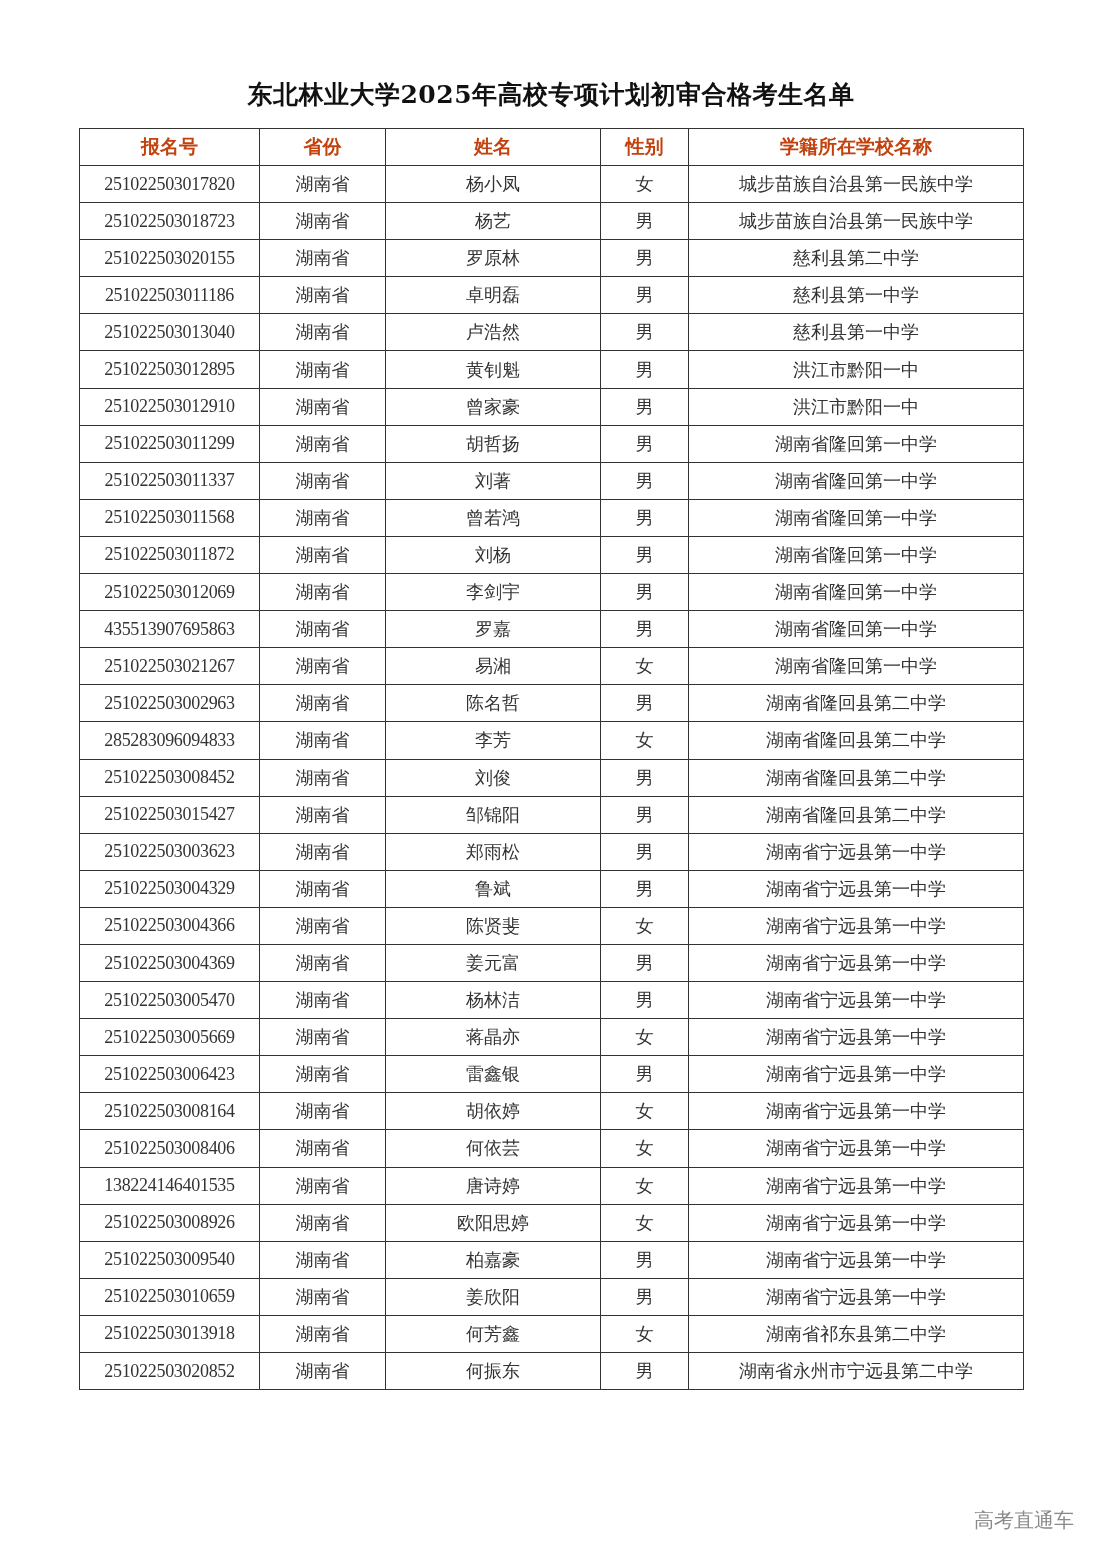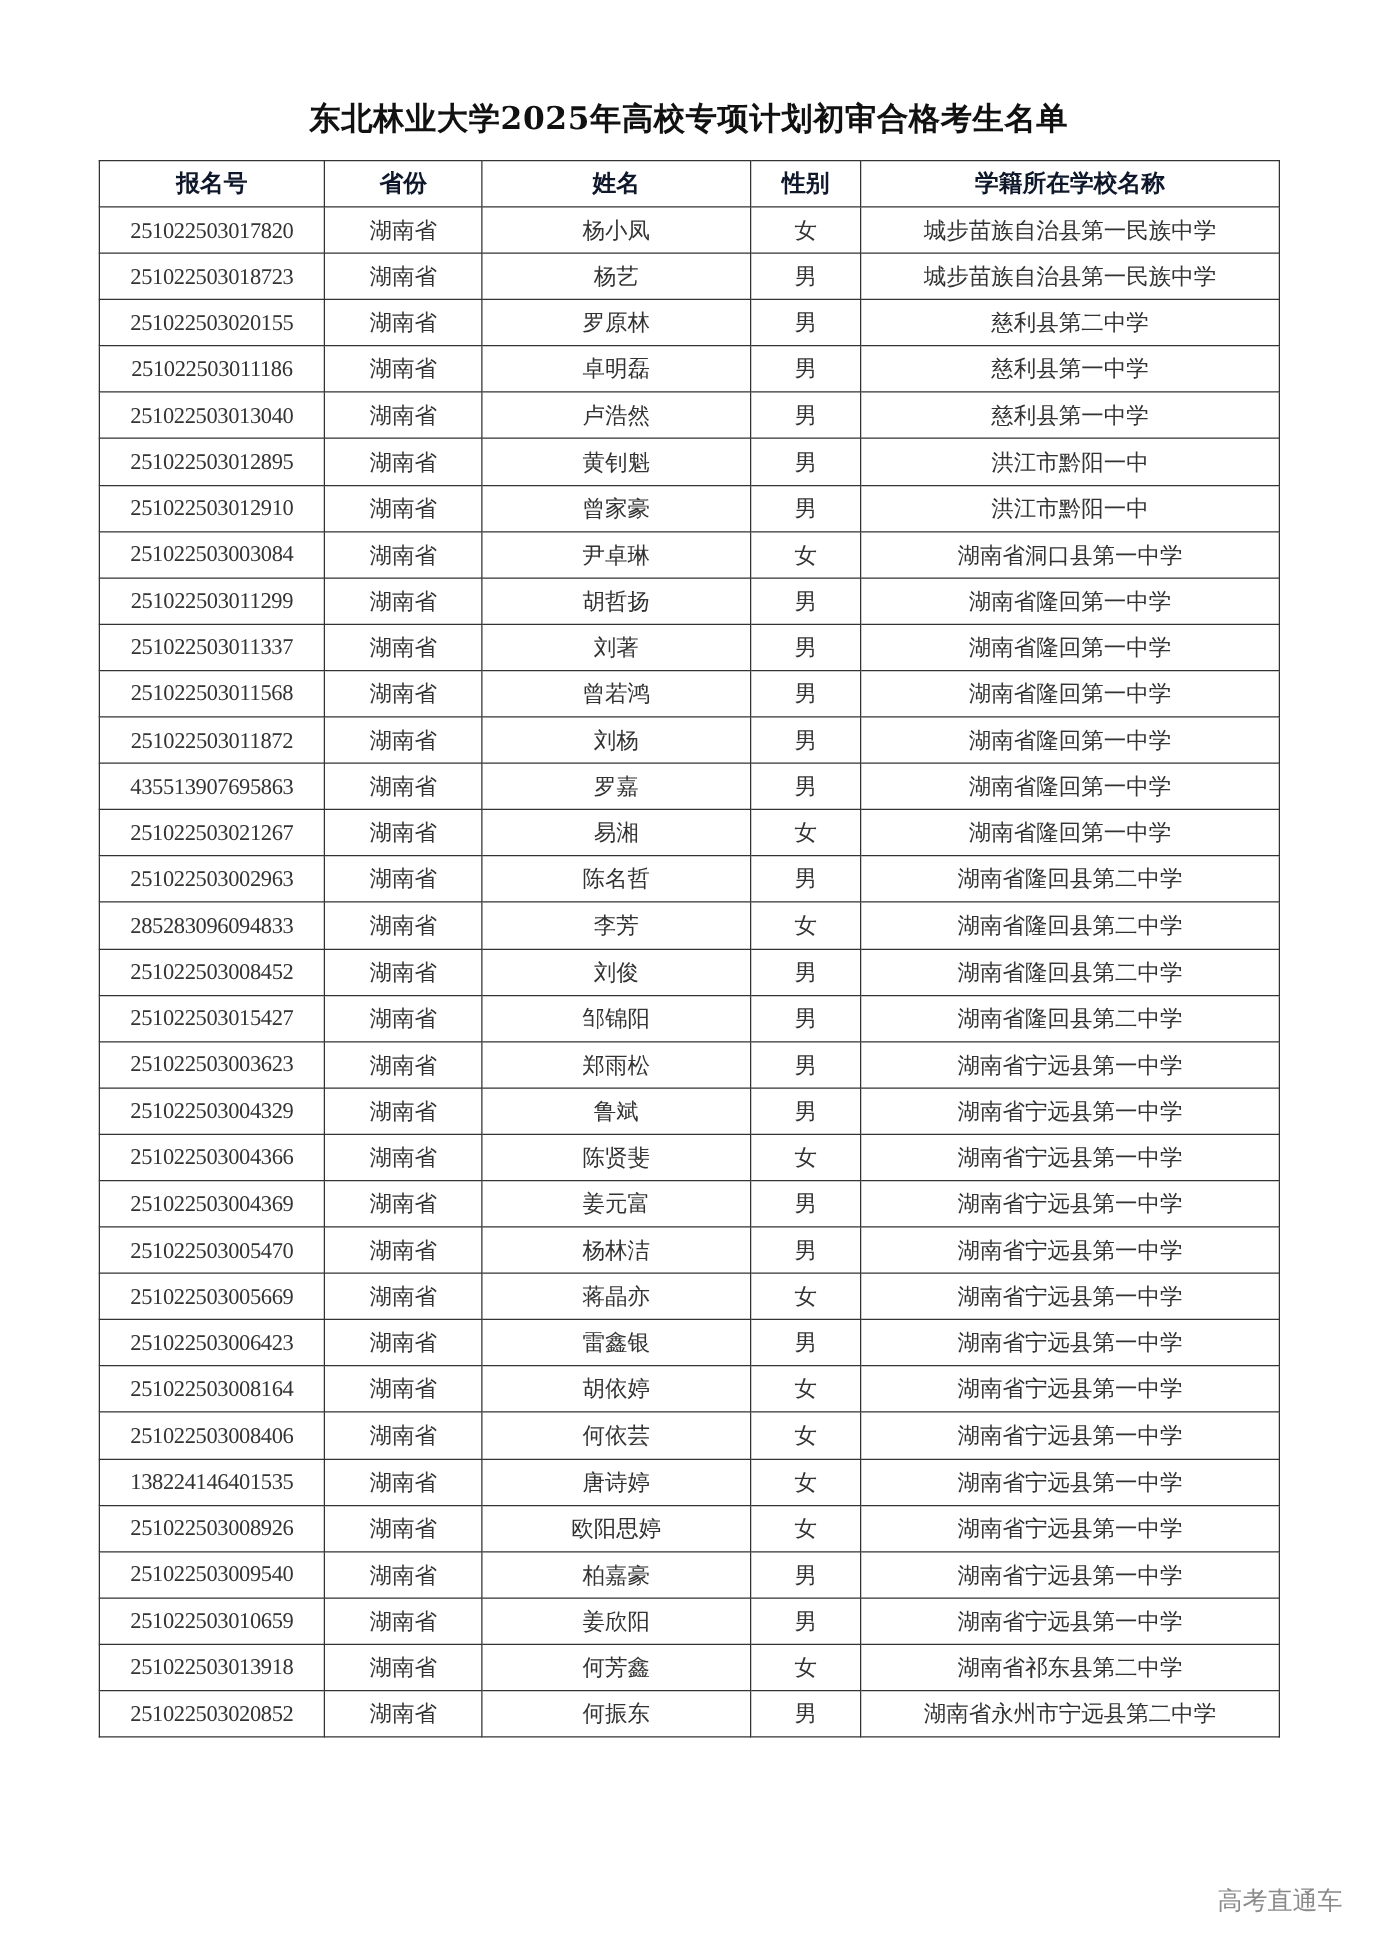--- a/index.html
+++ b/index.html
@@ -5,21 +5,21 @@
   html, body { margin: 0; padding: 0; background: #ffffff; }
   body { width: 1102px; height: 1559px; position: relative; overflow: hidden;
          font-family: "DejaVu Serif", "Liberation Serif", serif; color: #222; }
   .title { position: absolute; top: 78px; left: 0; width: 1102px; text-align: center;
            font-size: 25px; font-weight: bold; letter-spacing: 0.5px; color: #111;
            font-family: "DejaVu Serif", "Liberation Serif", serif; }
   table.roster { position: absolute; top: 128px; left: 79px; width: 944px;
                  border-collapse: collapse; table-layout: fixed; }
   table.roster th, table.roster td { border: 1.5px solid #333; text-align: center;
                  padding: 0; overflow: hidden; white-space: nowrap; }
-  table.roster th { height: 36px; font-size: 19px; font-weight: bold; color: #0f172a;
+  table.roster th { height: 36px; font-size: 19px; font-weight: bold; color: #c2410c;
                     font-family: "DejaVu Sans", "Liberation Sans", sans-serif; }
   table.roster td { height: 36.1px; font-size: 18px; color: #333; }
   td.id { font-family: "Liberation Serif", "DejaVu Serif", serif; font-size: 19px; letter-spacing: -0.3px; margin-top: 17px; }
   .watermark { position: absolute; top: 1507px; right: 28px; font-size: 20px; color: #8a8a8a;
                font-family: "DejaVu Sans", "Liberation Sans", sans-serif; }
 </style>
 </head>
 <body>
 
 <div class="title">东北林业大学2025年高校专项计划初审合格考生名单</div>
@@ -85,27 +85,20 @@
         <td>洪江市黔阳一中</td>
       </tr>
       <tr>
         <td class="id">251022503012910</td>
         <td>湖南省</td>
         <td>曾家豪</td>
         <td>男</td>
         <td>洪江市黔阳一中</td>
       </tr>
       <tr>
-        <td class="id">251022503003084</td>
-        <td>湖南省</td>
-        <td>尹卓琳</td>
-        <td>女</td>
-        <td>湖南省洞口县第一中学</td>
-      </tr>
-      <tr>
         <td class="id">251022503011299</td>
         <td>湖南省</td>
         <td>胡哲扬</td>
         <td>男</td>
         <td>湖南省隆回第一中学</td>
       </tr>
       <tr>
         <td class="id">251022503011337</td>
         <td>湖南省</td>
         <td>刘著</td>
@@ -116,20 +109,27 @@
         <td class="id">251022503011568</td>
         <td>湖南省</td>
         <td>曾若鸿</td>
         <td>男</td>
         <td>湖南省隆回第一中学</td>
       </tr>
       <tr>
         <td class="id">251022503011872</td>
         <td>湖南省</td>
         <td>刘杨</td>
+        <td>男</td>
+        <td>湖南省隆回第一中学</td>
+      </tr>
+      <tr>
+        <td class="id">251022503012069</td>
+        <td>湖南省</td>
+        <td>李剑宇</td>
         <td>男</td>
         <td>湖南省隆回第一中学</td>
       </tr>
       <tr>
         <td class="id">435513907695863</td>
         <td>湖南省</td>
         <td>罗嘉</td>
         <td>男</td>
         <td>湖南省隆回第一中学</td>
       </tr>

